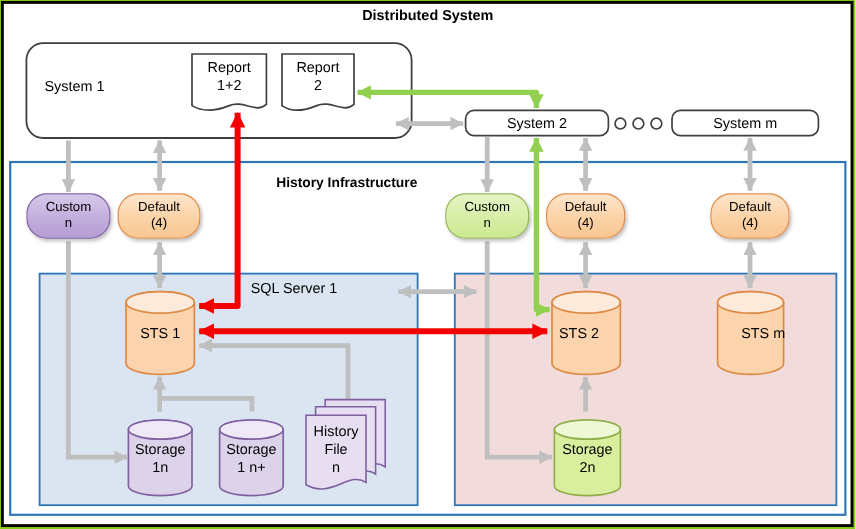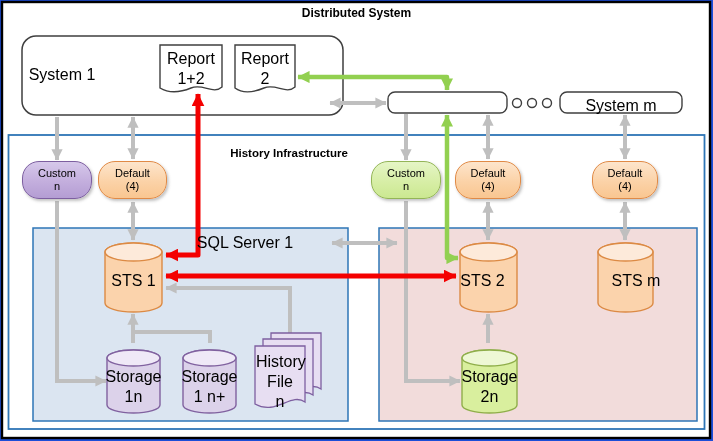--- a/index.html
+++ b/index.html
@@ -1,22 +1,22 @@
 <!DOCTYPE html>
 <html><head>
 <meta charset="utf-8">
 <style>
   html,body{margin:0;padding:0;background:#fff;}
   .stage{
-    position:relative;width:713px;height:441px;background:#1d4ed8;
+    position:relative;width:713px;height:441px;background:#84cc16;
     font-family:"Liberation Sans",sans-serif;overflow:hidden;
   }
   .stage svg{position:absolute;left:0;top:0;}
   .lbl{
-    position:absolute;font-size:16px;line-height:1.25;text-align:center;
+    position:absolute;font-size:12px;line-height:1.25;text-align:center;
     color:#000;white-space:pre-line;pointer-events:none;
   }
   .b{font-weight:bold;font-size:12px;}
   .b2{font-weight:bold;font-size:11.5px;}
   .adapter{
     position:absolute;box-sizing:border-box;border-radius:17px;
     border:1.5px solid;display:flex;align-items:center;justify-content:center;
     text-align:center;font-size:11px;line-height:1.2;white-space:pre-line;
     box-shadow:1.5px 2px 3px rgba(120,120,120,.45);
   }
@@ -125,20 +125,21 @@
       <path d="M447 115 V258 H458" marker-start="url(#ah-green)" marker-end="url(#ah-green)"></path>
     </g>
   </svg>
 
   <div class="lbl b" style="left:0;top:6px;width:713px">Distributed System</div>
   <div class="lbl" style="left:22px;top:65px;width:80px">System 1</div>
   <div class="lbl" style="left:160px;top:49px;width:62px">Report
 1+2</div>
   <div class="lbl" style="left:235px;top:49px;width:60px">Report
 2</div>
+  <div class="lbl" style="left:388px;top:96px;width:119px">System 2</div>
   <div class="lbl" style="left:560px;top:96px;width:122px">System m</div>
   <div class="lbl b2" style="left:159px;top:146px;width:260px">History Infrastructure</div>
   <div class="lbl" style="left:185px;top:233px;width:120px">SQL Server 1</div>
   <div class="lbl" style="left:105px;top:271px;width:57px">STS 1</div>
   <div class="lbl" style="left:460px;top:271px;width:45px">STS 2</div>
   <div class="lbl" style="left:598px;top:271px;width:76px">STS m</div>
   <div class="lbl" style="left:105px;top:367px;width:57px">Storage
 1n</div>
   <div class="lbl" style="left:181px;top:367px;width:57px">Storage
 1 n+</div>

